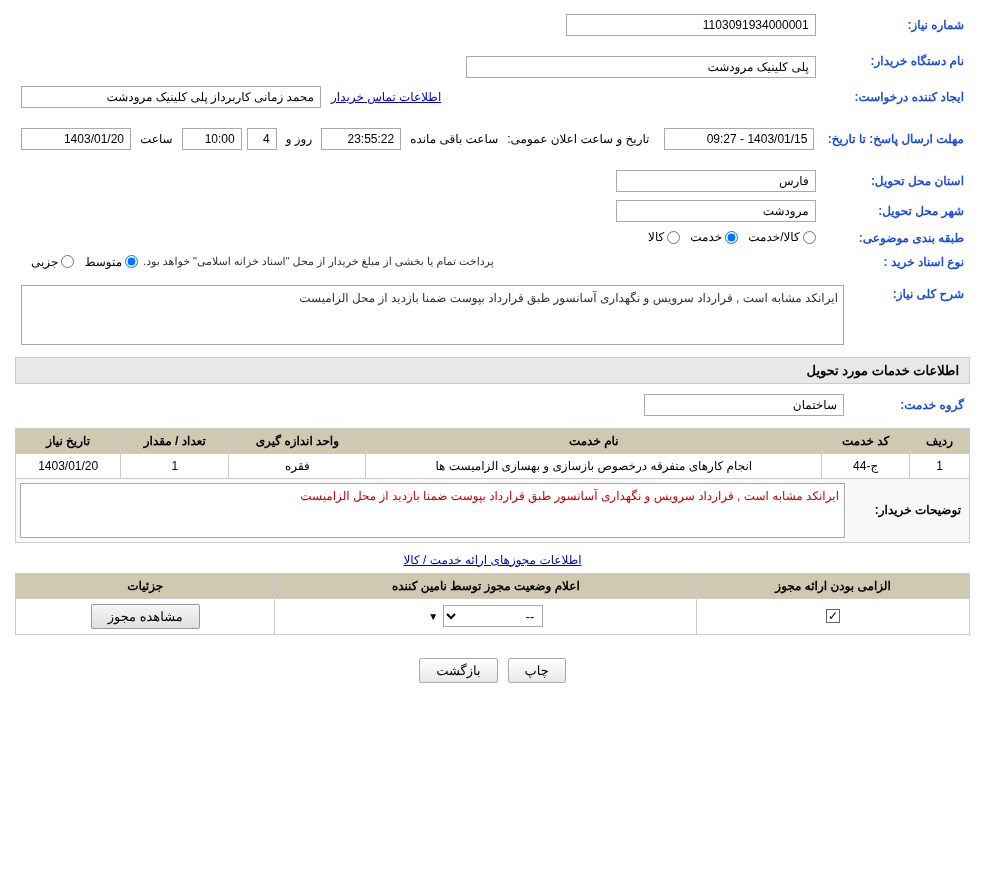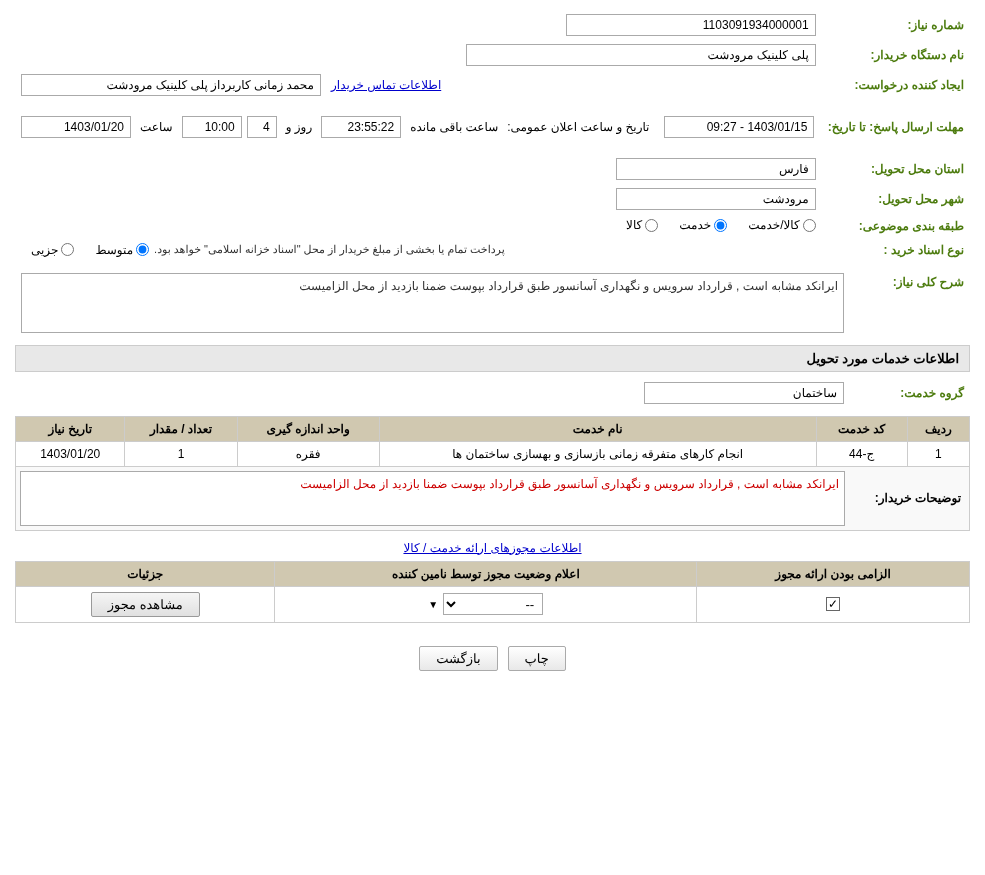--- a/index.html
+++ b/index.html
@@ -30,21 +30,21 @@
       width: 100%;
       border-collapse: collapse;
       margin-bottom: 8px;
     }
     .info-table td {
       padding: 4px 6px;
       vertical-align: middle;
     }
     .label-cell {
       text-align: right;
-      color: #4d7c0f;
+      color: #1d4ed8;
       font-weight: bold;
       white-space: nowrap;
       width: 120px;
     }
     .value-cell {
       text-align: right;
     }
     .input-box {
       border: 1px solid #aaa;
       padding: 3px 6px;
@@ -94,21 +94,21 @@
       min-height: 60px;
       background: #fff;
       text-align: right;
       color: #333;
       font-size: 12px;
       font-family: Tahoma, Arial, sans-serif;
       resize: none;
     }
     .radio-group {
       display: inline-flex;
-      gap: 21px;
+      gap: 10px;
       align-items: center;
       flex-direction: row-reverse;
     }
     .radio-item {
       display: flex;
       align-items: center;
       gap: 3px;
       flex-direction: row-reverse;
     }
     .row-inline {
@@ -173,21 +173,21 @@
       <tbody>
           <tr>
         <td class="label-cell">شماره نیاز:</td>
         <td class="value-cell">
           <span class="input-box" style="min-width:250px;">1103091934000001</span>
         </td>
       </tr>
       <tr>
         <td class="label-cell">نام دستگاه خریدار:</td>
         <td class="value-cell">
-          <span class="input-box" style="min-width:350px;">پلی کلینیک مرودشت</span>
+          <span class="input-box" style="min-width:350px;margin-top:12px;">پلی کلینیک مرودشت</span>
         </td>
       </tr>
       <tr>
         <td class="label-cell">ایجاد کننده درخواست:</td>
         <td class="value-cell" style="display:flex; flex-direction:row-reverse; align-items:center; gap:10px;">
           <span class="input-box" style="min-width:300px;">محمد  زمانی کاربرداز پلی کلینیک مرودشت</span>
           <span class="link-blue">اطلاعات تماس خریدار</span>
         </td>
       </tr>
       <tr>
@@ -290,21 +290,21 @@
           <th>نام خدمت</th>
           <th>واحد اندازه گیری</th>
           <th>تعداد / مقدار</th>
           <th>تاریخ نیاز</th>
         </tr>
       </thead>
       <tbody>
         <tr>
           <td>1</td>
           <td>ج-44</td>
-          <td>انجام کارهای متفرقه زمانی بازسازی و بهسازی ساختمان ها</td>
+          <td>انجام کارهای متفرقه درخصوص بازسازی و بهسازی الزامیست ها</td>
           <td>فقره</td>
           <td>1</td>
           <td>1403/01/20</td>
         </tr>
         <tr>
           <td colspan="6" style="padding:0;">
             <table style="width:100%; border-collapse:collapse;">
               <tbody>
                   <tr>
                 <td style="width:120px; border:none; font-weight:bold; text-align:right; padding: 4px 8px;">توضیحات خریدار:</td>

